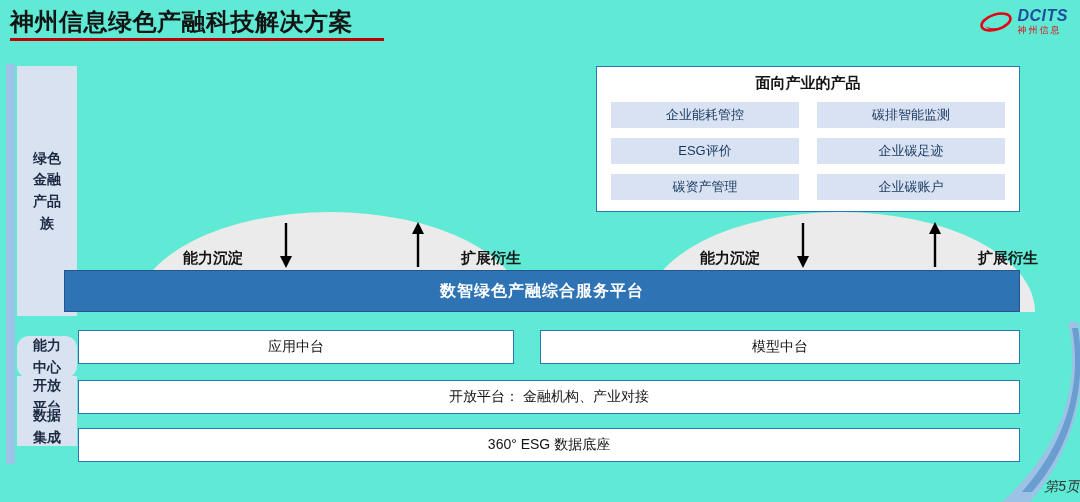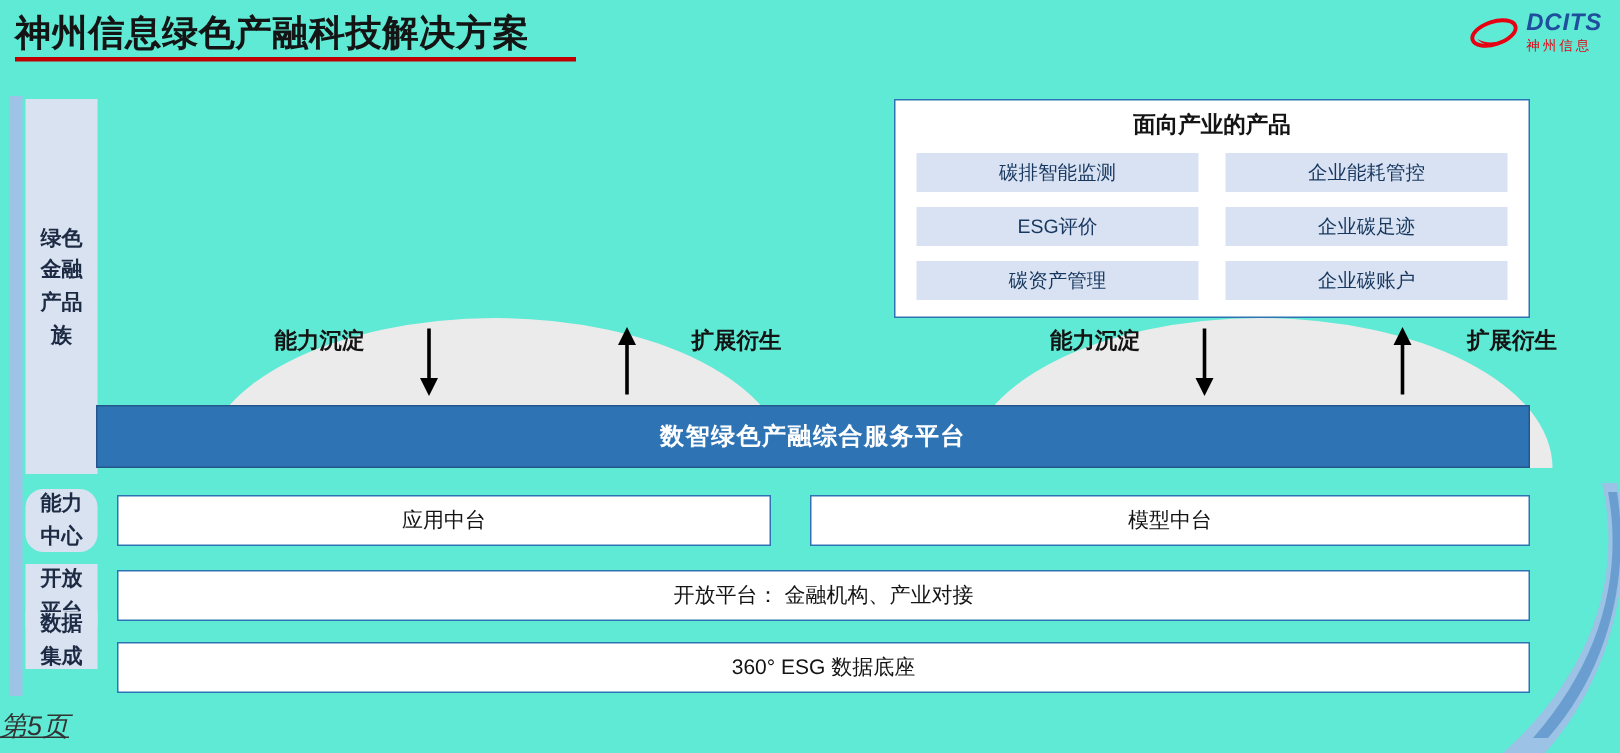--- a/index.html
+++ b/index.html
@@ -10,47 +10,47 @@
   
   .title { position:absolute; left:10px; top:6px; font-size:24px; font-weight:bold; color:#141414; letter-spacing:.5px; }
   .title-underline { position:absolute; left:10px; top:38px; width:374px; height:3px; background:#c00000; }
   .logo { position:absolute; right:12px; top:8px; display:flex; align-items:center; gap:5px; }
   .logo-col { display:flex; flex-direction:column; align-items:flex-start; line-height:1; }
   .logo-brand { font-size:16px; font-weight:bold; font-style:italic; color:#1f4e9c; letter-spacing:.5px; }
   .logo-sub { font-size:9px; color:#e60012; letter-spacing:2px; margin-top:2px; }
 
   
   .accent-strip { position:absolute; left:6px; top:64px; width:9px; height:400px; background:#9dc3e6; }
-  .side-label { position:absolute; left:17px; width:48px; background:#d9e2f1;
+  .side-label { position:absolute; left:17px; width:60px; background:#d9e2f1;
                 display:flex; align-items:center; justify-content:center;
                 font-weight:bold; font-size:14px; color:#1c2b43; white-space:pre-line;
                 text-align:center; line-height:1.55; }
   .side-family { top:66px; height:250px; }
-  .side-cap    { top:326px; height:42px;border-radius:12px; }
+  .side-cap    { top:336px; height:42px;border-radius:12px; }
   .side-open   { top:376px; height:42px; }
   .side-data   { top:408px; height:38px; }
 
   
   .dome { position:absolute; top:212px; width:390px; height:100px; background:#ebebeb;
           border-radius:195px 195px 0 0 / 100px 100px 0 0; z-index:1; }
   .dome-left { left:135px; }
   .dome-right { left:645px; }
 
   
   .product-box { position:absolute; top:66px; width:424px; height:146px; background:#ffffff;
                  border:1px solid #2e74b5; z-index:2; }
   .box-left { left:72px; }
   .box-right { left:596px; }
   .box-title { text-align:center; font-weight:bold; font-size:15px; color:#141414; margin-top:7px; }
   .pill-grid { display:grid; grid-template-columns:1fr 1fr; column-gap:18px; row-gap:10px; padding:9px 14px 0 14px; }
   .pill { height:26px; background:#d9e2f3; color:#17375e; font-size:13px;
           display:flex; align-items:center; justify-content:center; white-space:nowrap; }
 
   
-  .arrow-group { position:absolute; top:218px; height:50px; display:flex; align-items:flex-start; z-index:2;gap:28px; }
+  .arrow-group { position:absolute; top:218px; height:50px; display:flex; align-items:flex-end; z-index:2;gap:28px; }
   .ag-left { left:183px; }
   .ag-right { left:700px; }
   .arrow-label { font-size:15px; font-weight:bold; color:#141414; }
   .arrow-svg { margin:0 8px; display:block; }
   .arrow-gap { width:46px; }
 
   
   .platform-bar { position:absolute; left:64px; top:270px; width:956px; height:42px;
                   background:#2e74b5; border:1px solid #24568c; z-index:3;
                   display:flex; align-items:center; justify-content:center; }
@@ -58,22 +58,22 @@
 
   
   .row-box { position:absolute; background:#ffffff; border:1px solid #2e74b5; z-index:2;
              display:flex; align-items:center; justify-content:center; font-size:14px; color:#141414; }
   .row-app   { left:78px;  top:330px; width:436px; height:34px;text-align:center; }
   .row-model { left:540px; top:330px; width:480px; height:34px; }
   .row-open  { left:78px;  top:380px; width:942px; height:34px; }
   .row-data  { left:78px;  top:428px; width:942px; height:34px; }
 
   
-  .footer-page { position:absolute; left:0; right:0; bottom:6px; text-align:left;
-                 font-style:italic; font-size:18px; color:#333333;text-decoration:underline; }
+  .footer-page { position:absolute; left:0; right:0; bottom:6px; text-align:right;
+                 font-style:italic; font-size:14px; color:#333333; }
 
   
   .corner-swoosh { position:absolute; right:0; top:322px; z-index:1; }
 </style>
 </head>
 <body>
 
 <div class="slide">
 
   <div class="title">神州信息绿色产融科技解决方案</div>
@@ -104,22 +104,22 @@
 中心</div>
   <div class="side-label side-open">开放
 平台</div>
   <div class="side-label side-data">数据
 集成</div>
 
 
   <div class="product-box box-right">
     <div class="box-title">面向产业的产品</div>
     <div class="pill-grid">
+      <div class="pill">企业能耗管控</div>
       <div class="pill">碳排智能监测</div>
-      <div class="pill">企业能耗管控</div>
       <div class="pill">ESG评价</div>
       <div class="pill">企业碳足迹</div>
       <div class="pill">碳资产管理</div>
       <div class="pill">企业碳账户</div>
     </div>
   </div>
 
   <div class="arrow-group ag-left">
     <span class="arrow-label">能力沉淀</span>
     <svg class="arrow-svg" width="14" height="46" viewBox="0 0 14 46">

